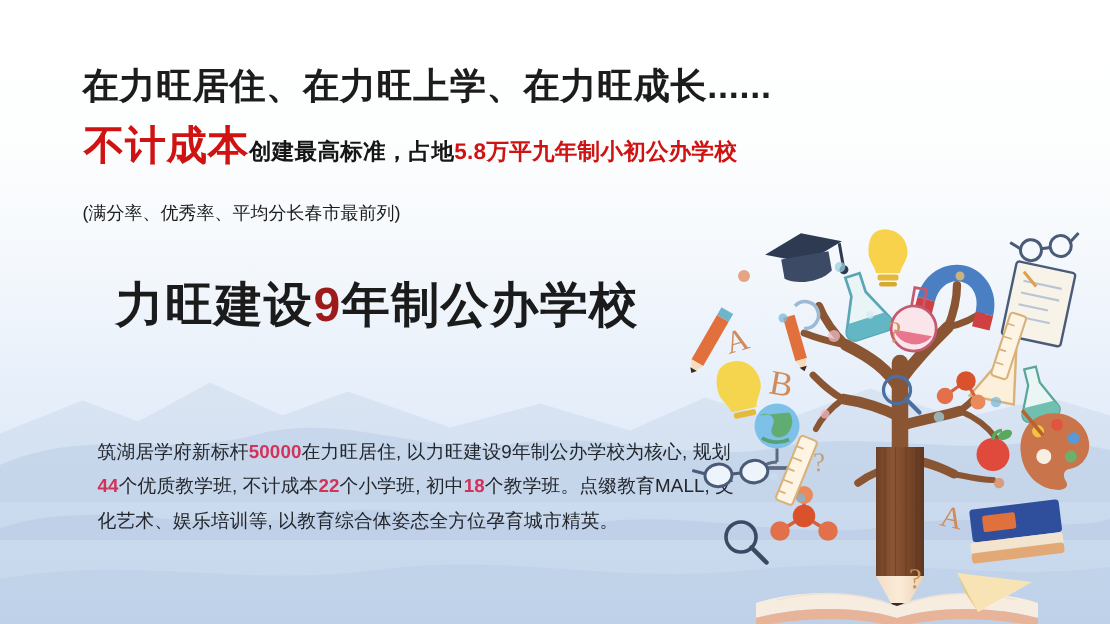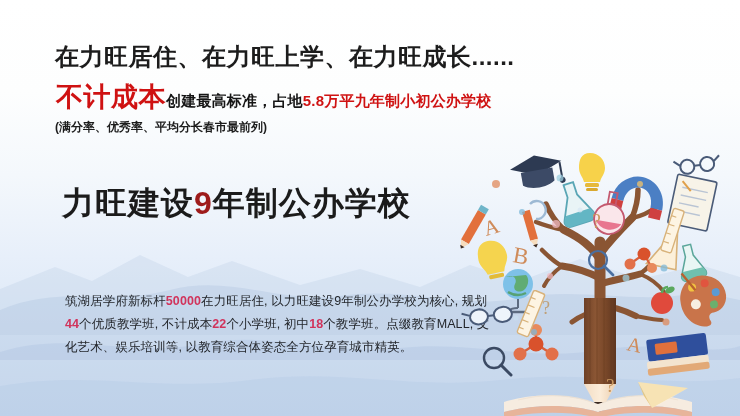--- a/index.html
+++ b/index.html
@@ -33,26 +33,26 @@
     font-size:27px;font-weight:bold;color:#cf1212;letter-spacing:.5px;
     vertical-align:baseline;
   }
   .sub2 .mid{
     font-size:15px;font-weight:bold;color:#161616;letter-spacing:.2px;
   }
   .sub2 .midred{
     font-size:15px;font-weight:bold;color:#cf1212;letter-spacing:.2px;
   }
   .sub3{
-    position:absolute;left:0;top:119px;
-    font-size:12px;font-weight:bold;color:#1c1c1c;white-space:nowrap;
+    position:absolute;left:0;top:134px;
+    font-size:12px;font-weight:normal;color:#1c1c1c;white-space:nowrap;
   }
 
   .title{
-    position:absolute;left:7px;top:183px;
+    position:absolute;left:22px;top:183px;
     font-size:32px;font-weight:bold;color:#1b1b1b;
     letter-spacing:1px;line-height:1.28;white-space:nowrap;
   }
   .title .num{color:#9e1b1b;}
   .title .l2{display:block;}
 
   .body{
     position:absolute;left:10px;top:290px;width:430px;
     font-size:12.5px;color:#23262b;line-height:1.82;
     letter-spacing:.1px;

